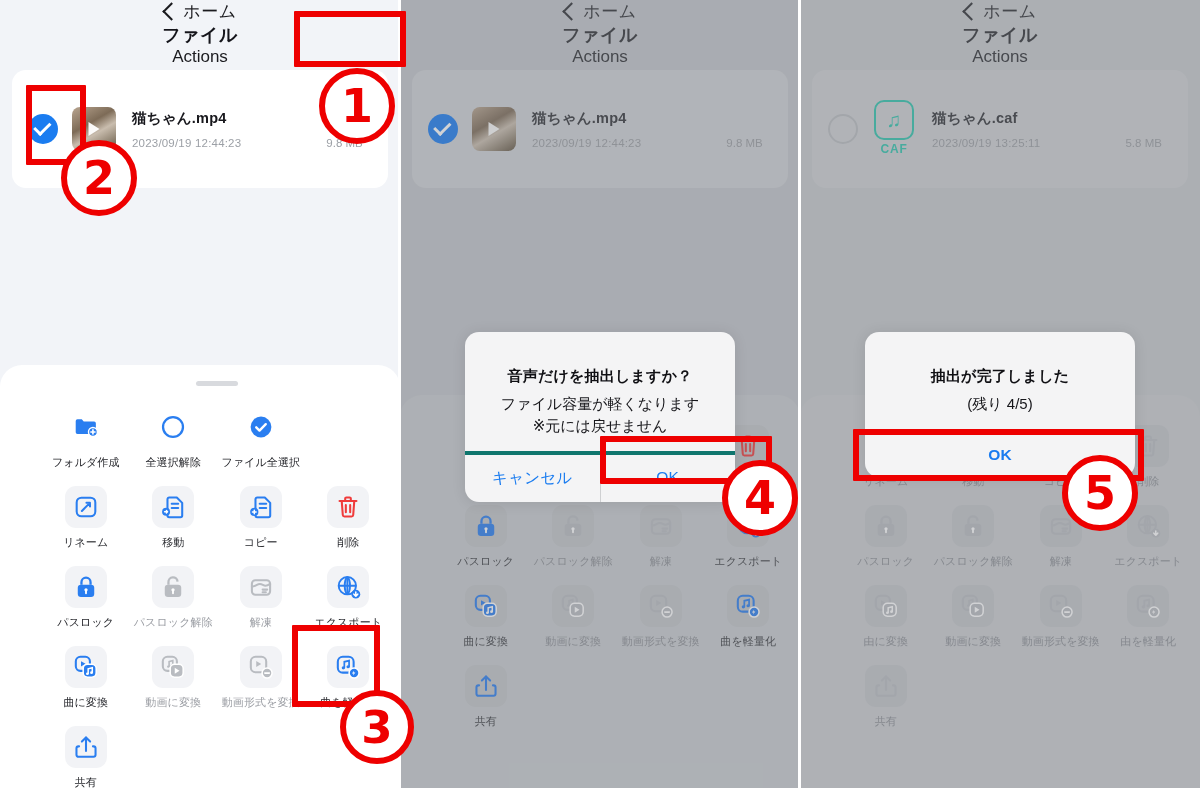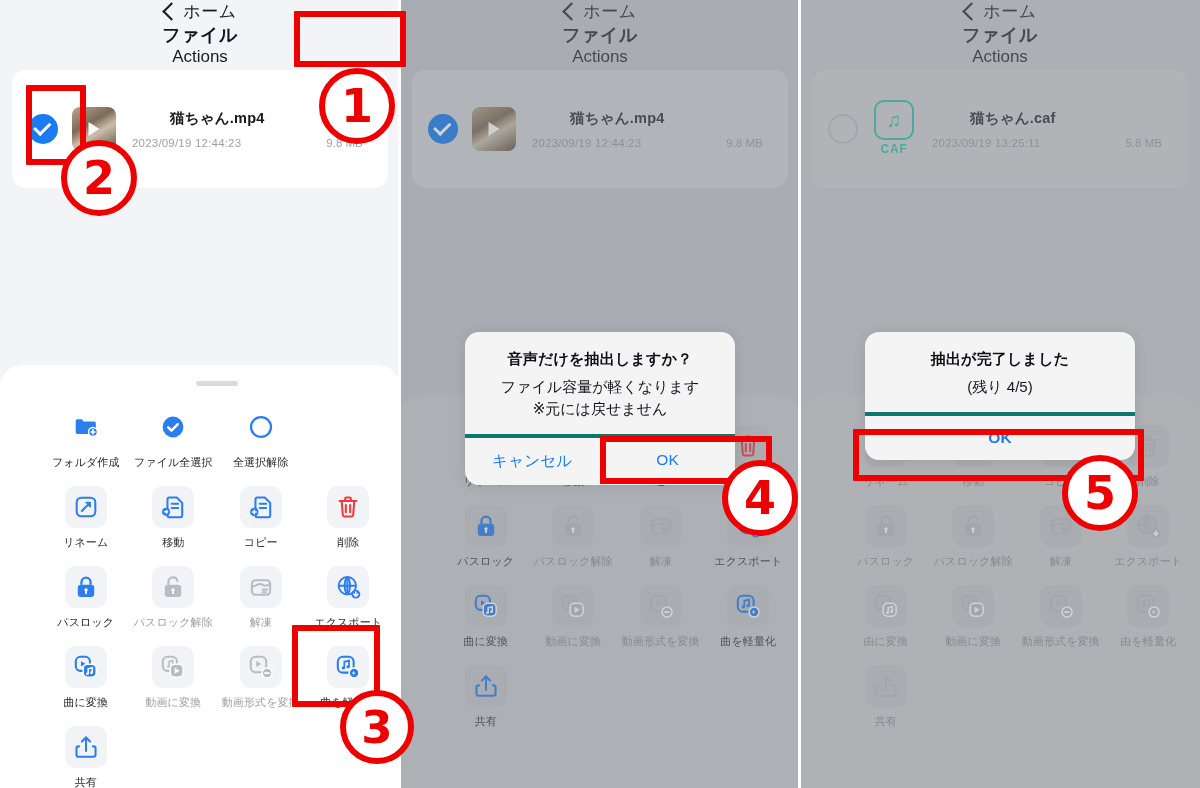--- a/index.html
+++ b/index.html
@@ -95,21 +95,21 @@
   }
   .caf-box {
     width: 40px; height: 40px; border-radius: 10px;
     border: 2.6px solid #2fc4ad;
     display: flex; align-items: center; justify-content: center;
   }
   .caf-note { color: #2fc4ad; font-size: 20px; line-height: 1; }
   .caf-label { font-size: 12px; font-weight: 700; color: #2fc4ad; letter-spacing: .8px; margin-top: 2px; }
 
   .file-meta { flex: 1 1 auto; min-width: 0; }
-  .file-name { font-size: 14.5px; font-weight: 700; color: #17171c; margin-bottom: 9px; letter-spacing: .2px; margin-left: 38px; }
+  .file-name { font-size: 14.5px; font-weight: 700; color: #17171c; margin-bottom: 9px; letter-spacing: .2px; }
   .p2 .file-name, .p3 .file-name { color: #313338; }
   .file-sub { display: flex; align-items: center; gap: 47px; }
   .file-date { font-size: 11.5px; color: #9ca0a6; letter-spacing: .2px; }
   .file-size { font-size: 11.5px; color: #9ca0a6; margin-left: 38px; }
   .p2 .file-date, .p2 .file-size, .p3 .file-date, .p3 .file-size { color: #9b9ea3; }
 
   
   .sheet {
     position: absolute; left: 0; right: 0; bottom: 0; top: 365px;
     border-top-left-radius: 22px; border-top-right-radius: 22px;
@@ -149,21 +149,21 @@
 
   
   .dialog {
     position: absolute; left: 50%; transform: translateX(-50%);
     width: 270px; border-radius: 14px; overflow: hidden;
     background: #f4f4f5; z-index: 25;
     box-shadow: 0 1px 14px rgba(0,0,0,0.10);
   }
   .p2 .dialog { top: 332px; }
   .p3 .dialog { top: 332px; }
-  .dialog-body { padding: 18px 16px 14px; text-align: center; }
+  .dialog-body { padding: 18px 16px 14px; text-align: center; margin-top: 17px; }
   .dialog-title { font-size: 15px; font-weight: 700; color: #101014; margin-bottom: 7px; letter-spacing: .2px; }
   .dialog-text { font-size: 15px; color: #17171b; line-height: 1.45; }
   .dialog-buttons { display: flex; border-top: 4px solid #0f766e; }
   .dialog-btn {
     flex: 1 1 0; text-align: center; padding: 13px 0;
     font-size: 15.5px; color: #1a7cf0; letter-spacing: .2px;
   }
   .dialog-btn.bold { font-weight: 700; }
   .dialog-btn + .dialog-btn { border-left: 1px solid #cfd0d2; }
 
@@ -219,33 +219,33 @@
                 <path d="M2.5 6.5a1.6 1.6 0 011.6-1.6h4l1.8 2h9.6a1.6 1.6 0 011.6 1.6v8.4a1.6 1.6 0 01-1.6 1.6H4.1a1.6 1.6 0 01-1.6-1.6z" fill="#2a7ef0"></path>
                 <circle cx="18.4" cy="16.6" r="4.1" fill="#2a7ef0" stroke="#fff" stroke-width="1.3"></circle>
                 <path d="M18.4 14.7v3.8M16.5 16.6h3.8" stroke="#fff" stroke-width="1.5" stroke-linecap="round"></path>
               </svg>
             </div>
             <div class="grid-label">フォルダ作成</div>
           </div>
           <div class="grid-item">
             <div class="icon-wrap">
               <svg class="g" viewBox="0 0 24 24">
+                <circle cx="12" cy="12" r="9.2" fill="none" stroke="#2a7ef0" stroke-width="2.1"></circle>
+              </svg>
+            </div>
+            <div class="grid-label">全選択解除</div>
+          </div>
+          <div class="grid-item">
+            <div class="icon-wrap">
+              <svg class="g" viewBox="0 0 24 24">
                 <circle cx="12" cy="12" r="9.6" fill="#2a7ef0"></circle>
                 <path d="M7.6 12.3l3 3 5.8-5.9" stroke="#fff" stroke-width="2.2" fill="none" stroke-linecap="round" stroke-linejoin="round"></path>
               </svg>
             </div>
             <div class="grid-label">ファイル全選択</div>
-          </div>
-          <div class="grid-item">
-            <div class="icon-wrap">
-              <svg class="g" viewBox="0 0 24 24">
-                <circle cx="12" cy="12" r="9.2" fill="none" stroke="#2a7ef0" stroke-width="2.1"></circle>
-              </svg>
-            </div>
-            <div class="grid-label">全選択解除</div>
           </div>
           <div class="grid-item"></div>
           <div class="grid-item">
             <div class="icon-wrap tile">
               <svg class="g" viewBox="0 0 24 24" fill="none" stroke="#2a7ef0" stroke-width="1.9" stroke-linecap="round" stroke-linejoin="round">
                 <rect x="3.4" y="3.4" width="17.2" height="17.2" rx="4.4"></rect>
                 <path d="M8.2 15.6l7.4-7.4M15.6 8.2l.1 3.2M15.6 8.2l-3.2-.1"></path>
               </svg>
             </div>
             <div class="grid-label">リネーム</div>

